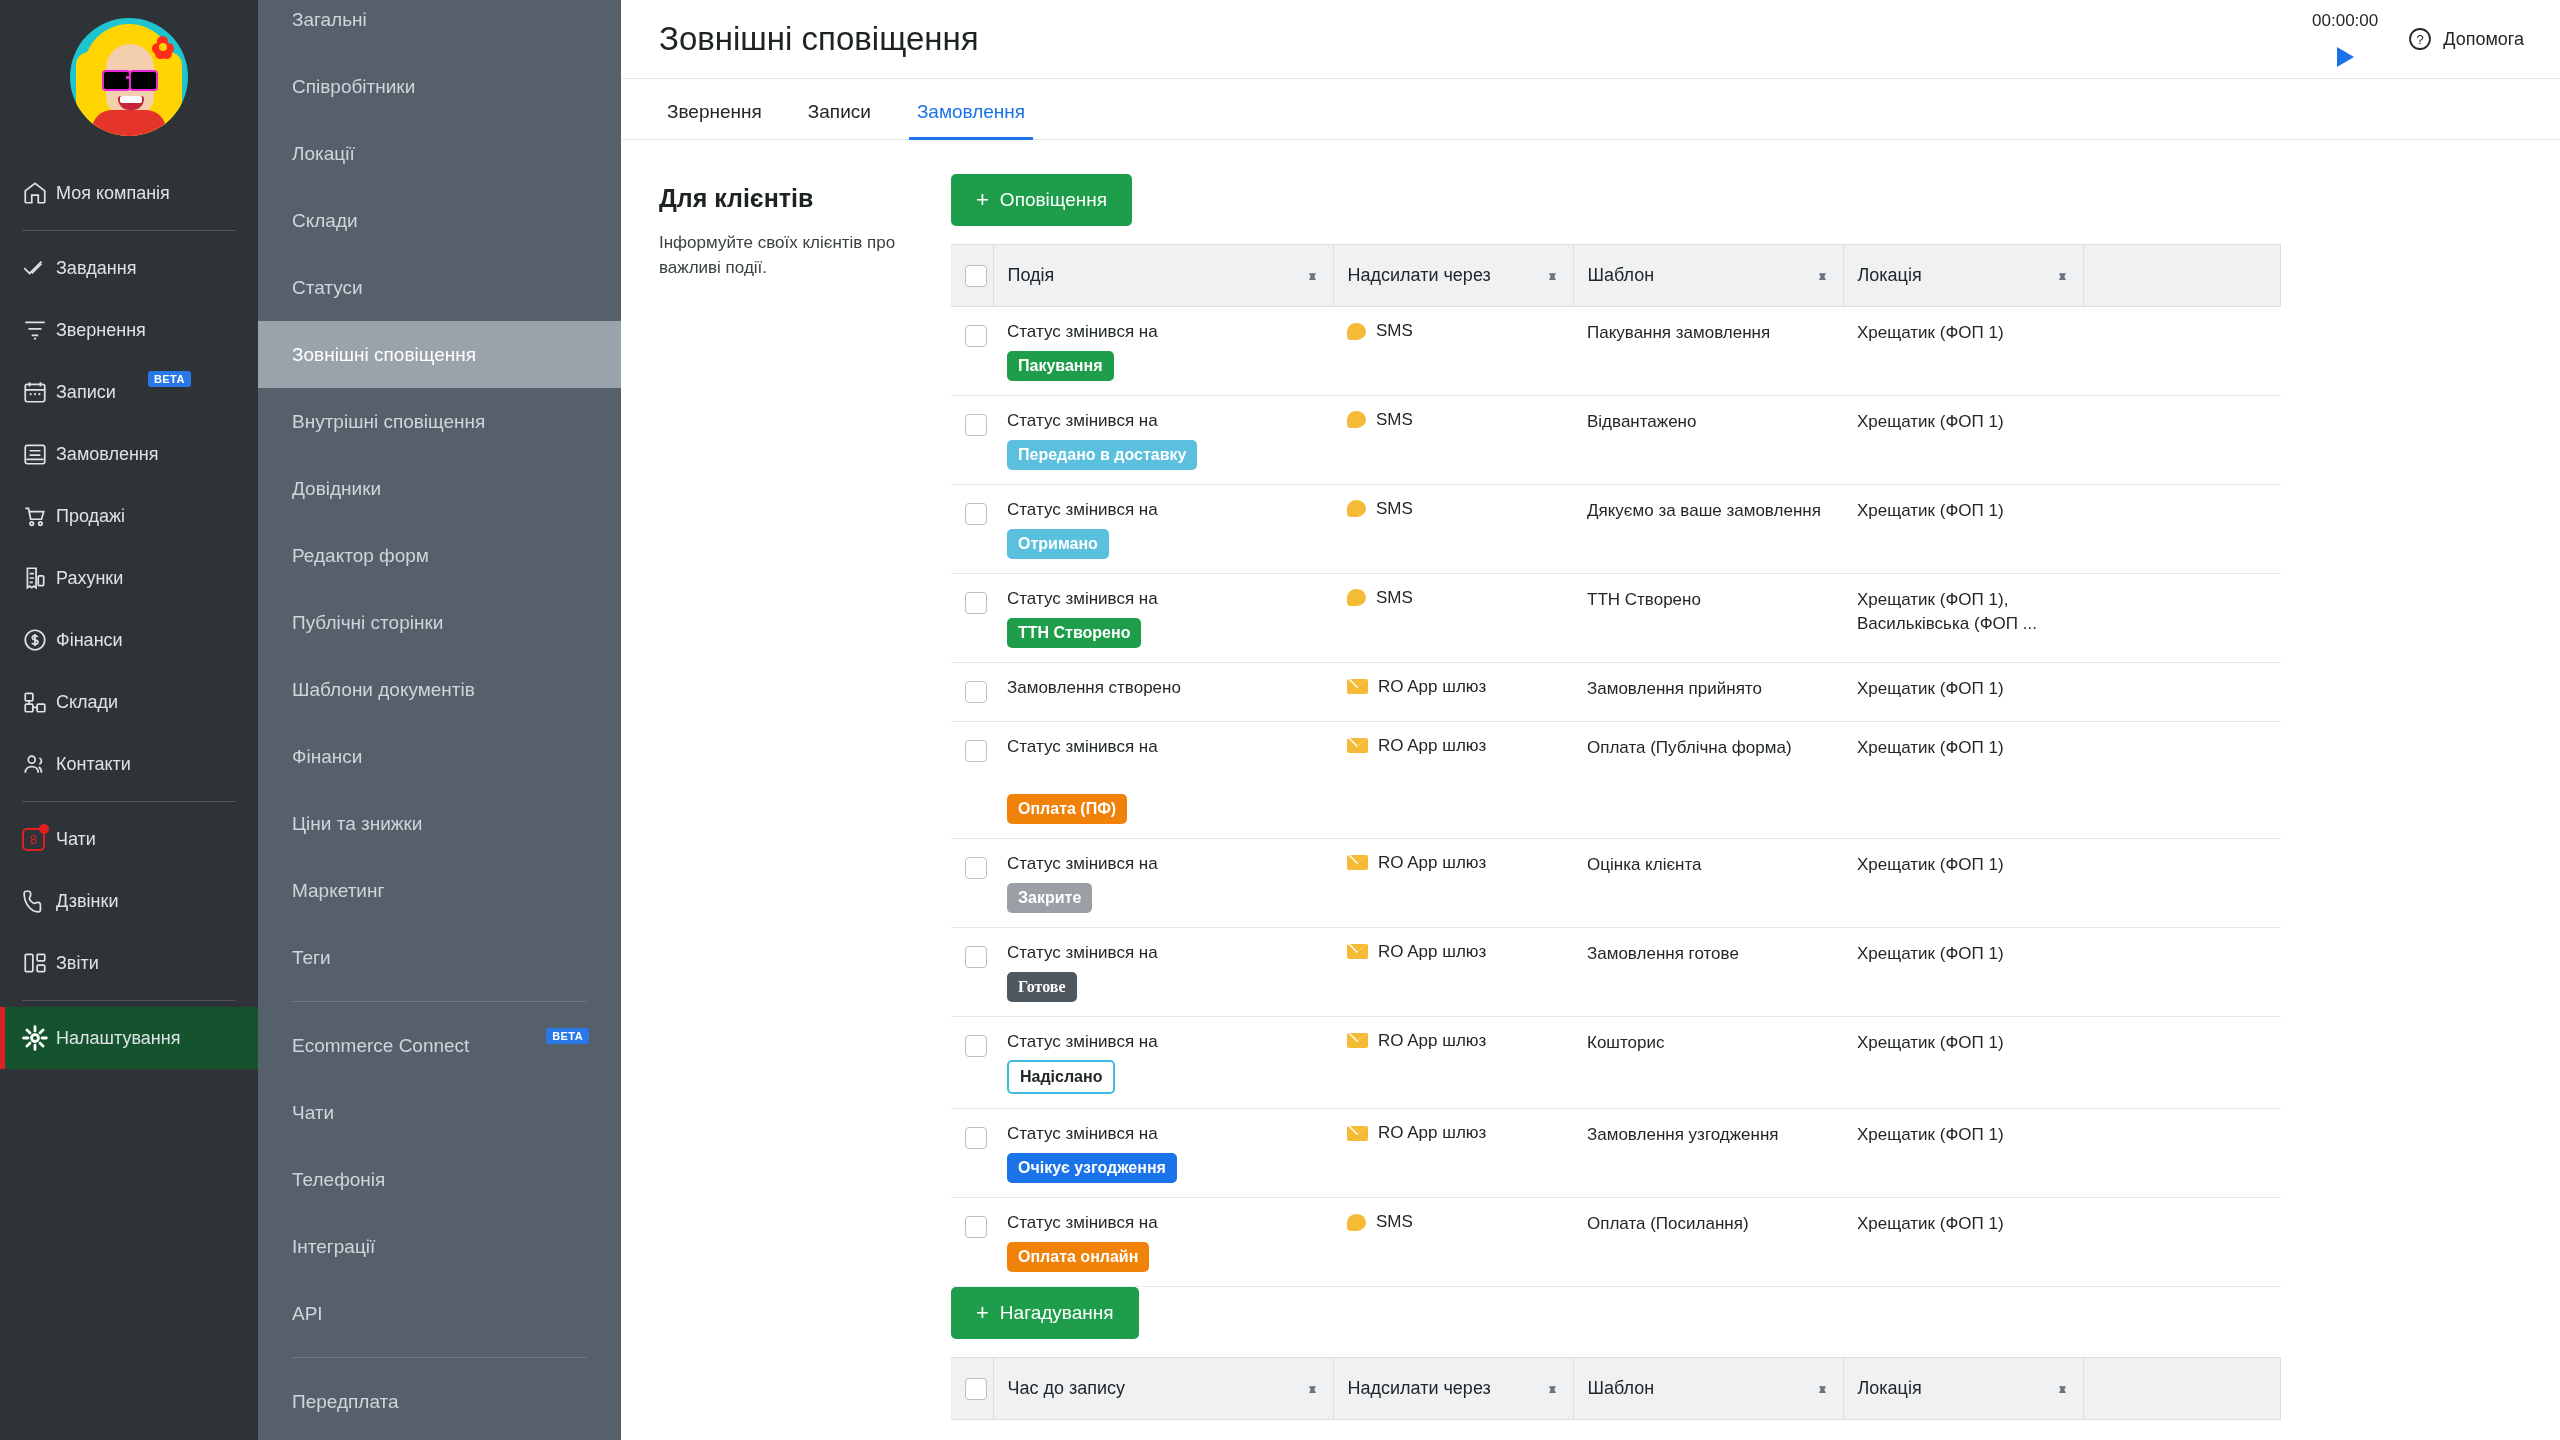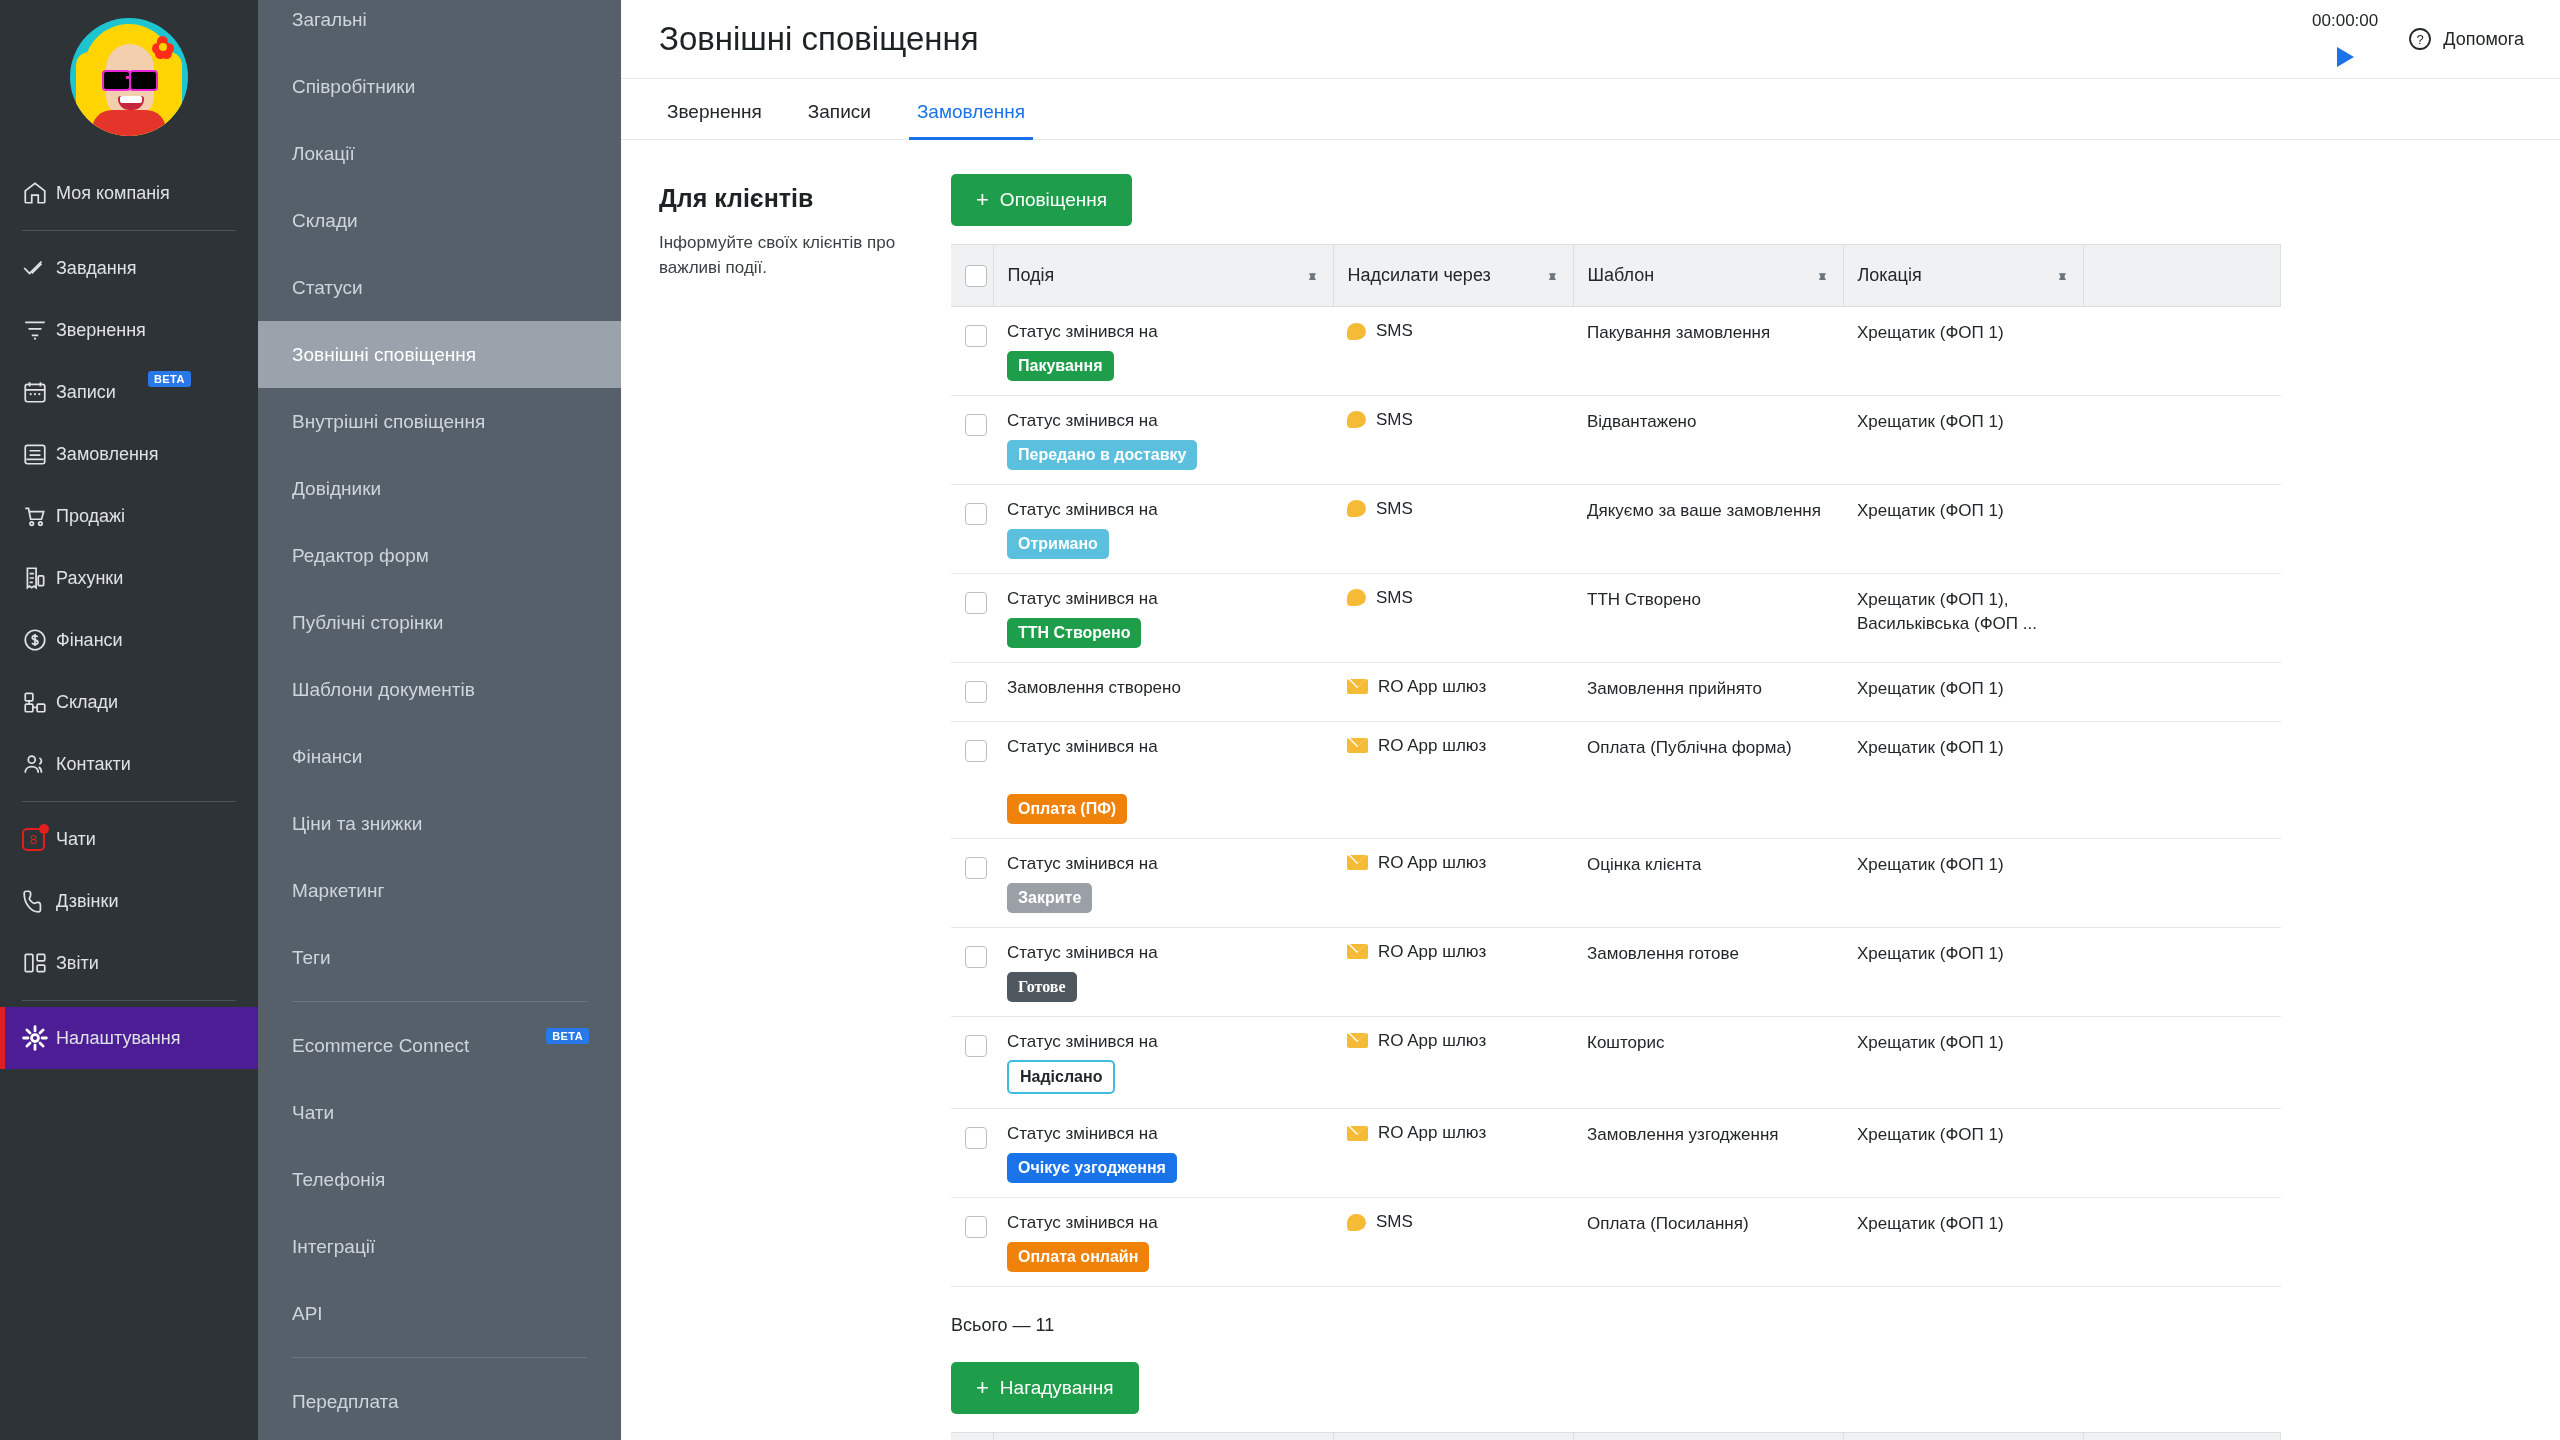--- a/index.html
+++ b/index.html
@@ -81,21 +81,21 @@
     position: absolute; left: 52px; bottom: 0; width: 10px; height: 26px;
     background: #f4cfae;
   }
 
   .nav-item {
     display: flex; align-items: center; height: 62px;
     padding-left: 22px; color: #dfe3e5; font-size: 18px;
     cursor: pointer; position: relative; white-space: nowrap;
   }
   .nav-item .ico { width: 34px; flex: 0 0 34px; display:flex; align-items:center; }
-  .nav-item.active { background: #4c1d95; text-align: right; }
+  .nav-item.active { background: #14532d; text-align: right; }
   .nav-item.active::before {
     content: ""; position: absolute; left: 0; top: 0; bottom: 0;
     width: 5px; background: #e02020;
   }
   .nav-sep { height: 1px; background: #4d5558; margin: 6px 22px; }
   .nav-badge {
     position: absolute; left: 148px; top: 10px;
     background: #2878e8; color: #fff; font-size: 11px; font-weight: bold;
     padding: 2px 6px; border-radius: 3px; letter-spacing: .4px;
   }
@@ -746,21 +746,20 @@
                   <div class="cell-wrap">Оплата (Посилання)</div>
                 </td>
                 <td>
                   <div class="cell-wrap">Хрещатик (ФОП 1)</div>
                 </td>
                 <td></td>
               </tr>
             </tbody>
         </table>
 
-        <div class="total">Всього — 11</div>
 
         <button class="btn-green">
           <span class="plus">+</span>
           <span>Нагадування</span>
         </button>
 
         <table class="grid">
           <thead>
             <tr>
               <th class="c-chk">

